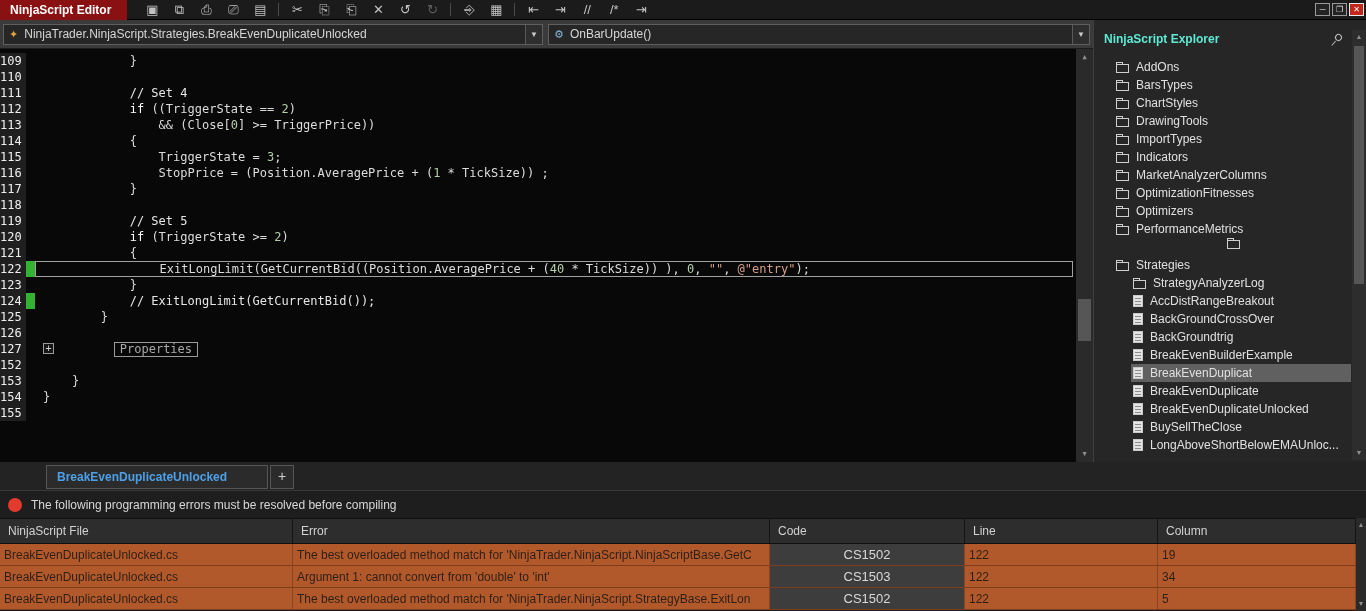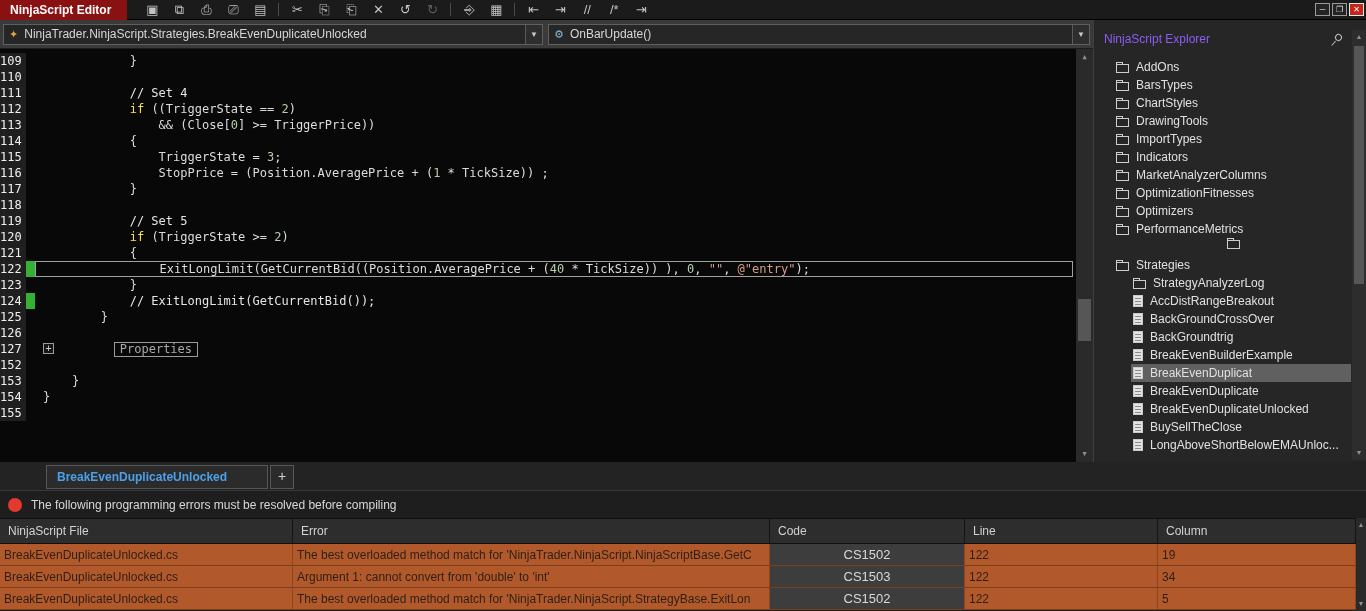--- a/index.html
+++ b/index.html
@@ -43,38 +43,38 @@
             background:#080808; font-family:"DejaVu Sans Mono",monospace; font-size:12px;
             overflow:hidden; }
   .code-lines { position:absolute; top:4px; left:0; right:17px; }
   .code-line { display:flex; height:16px; line-height:16px; align-items:stretch; }
   .gutter { width:26px; flex:none; text-align:right; padding-right:5px;
             color:#efefef; background:#1f1f1f; }
   .marker { width:9px; flex:none; }
   .marker.green { background:#34b134; }
   .code-text { white-space:pre; flex:1; color:#dcdcdc; padding-left:8px; }
   .code-text.boxed { border:1px solid #a0a0a0; margin-right:3px; line-height:14px; }
-  .pl { color:#dcdcdc; } .cm { color:#e5e5e5; } .kw { color:#fde047; }
+  .pl { color:#dcdcdc; } .cm { color:#e5e5e5; } .kw { color:#ffffff; }
   .nu { color:#b5cea8; } .st { color:#d69d85; }
   .fold-plus { display:inline-block; width:11px; height:11px; border:1px solid #9a9a9a;
                background:#161616; color:#d0d0d0; font-size:10px; line-height:9px;
                text-align:center; vertical-align:middle; margin:-2px 2px 0 0; }
   .fold-label { display:inline-block; border:1px solid #9a9a9a; color:#a8a8a8;
                 padding:0 5px; line-height:13px; height:15px; }
   .v-scroll { position:absolute; top:0; right:0; width:17px; height:100%;
               background:#2a2a2a; }
   .sb-arrow { position:absolute; left:0; width:100%; text-align:center;
               color:#8f8f8f; font-size:7px; line-height:14px; }
   .sb-thumb { position:absolute; left:2px; right:2px; background:#565656; }
 
   
   .explorer { position:absolute; top:20px; left:1093px; width:273px; height:442px;
               background:#262626; border-left:1px solid #3f3f3f; color:#e0e0e0; font-size:12px; }
   .explorer-header { position:absolute; top:12px; left:10px; right:34px; height:18px;
-                     color:#8b5cf6; }
+                     color:#5eead4;font-weight:bold; }
   .pin { position:absolute; top:14px; right:24px; width:7px; height:7px;
          border:1px solid #bdbdbd; border-radius:50%; transform:rotate(40deg); }
   .pin::after { content:""; position:absolute; top:7px; left:2px; width:1px; height:6px;
                 background:#bdbdbd; }
   .tree { position:absolute; top:38px; left:0; right:15px; bottom:2px; overflow:hidden; }
   .tree-item { height:18px; display:flex; align-items:center; gap:7px; padding-left:2px; }
   .tree-item.selected { background:#606060; }
   .icn-folder { width:13px; height:9px; border:1px solid #cfcfcf; position:relative;
                 flex:none; margin-top:2px; }
   .icn-folder::before { content:""; position:absolute; top:-3px; left:-1px; width:5px;

